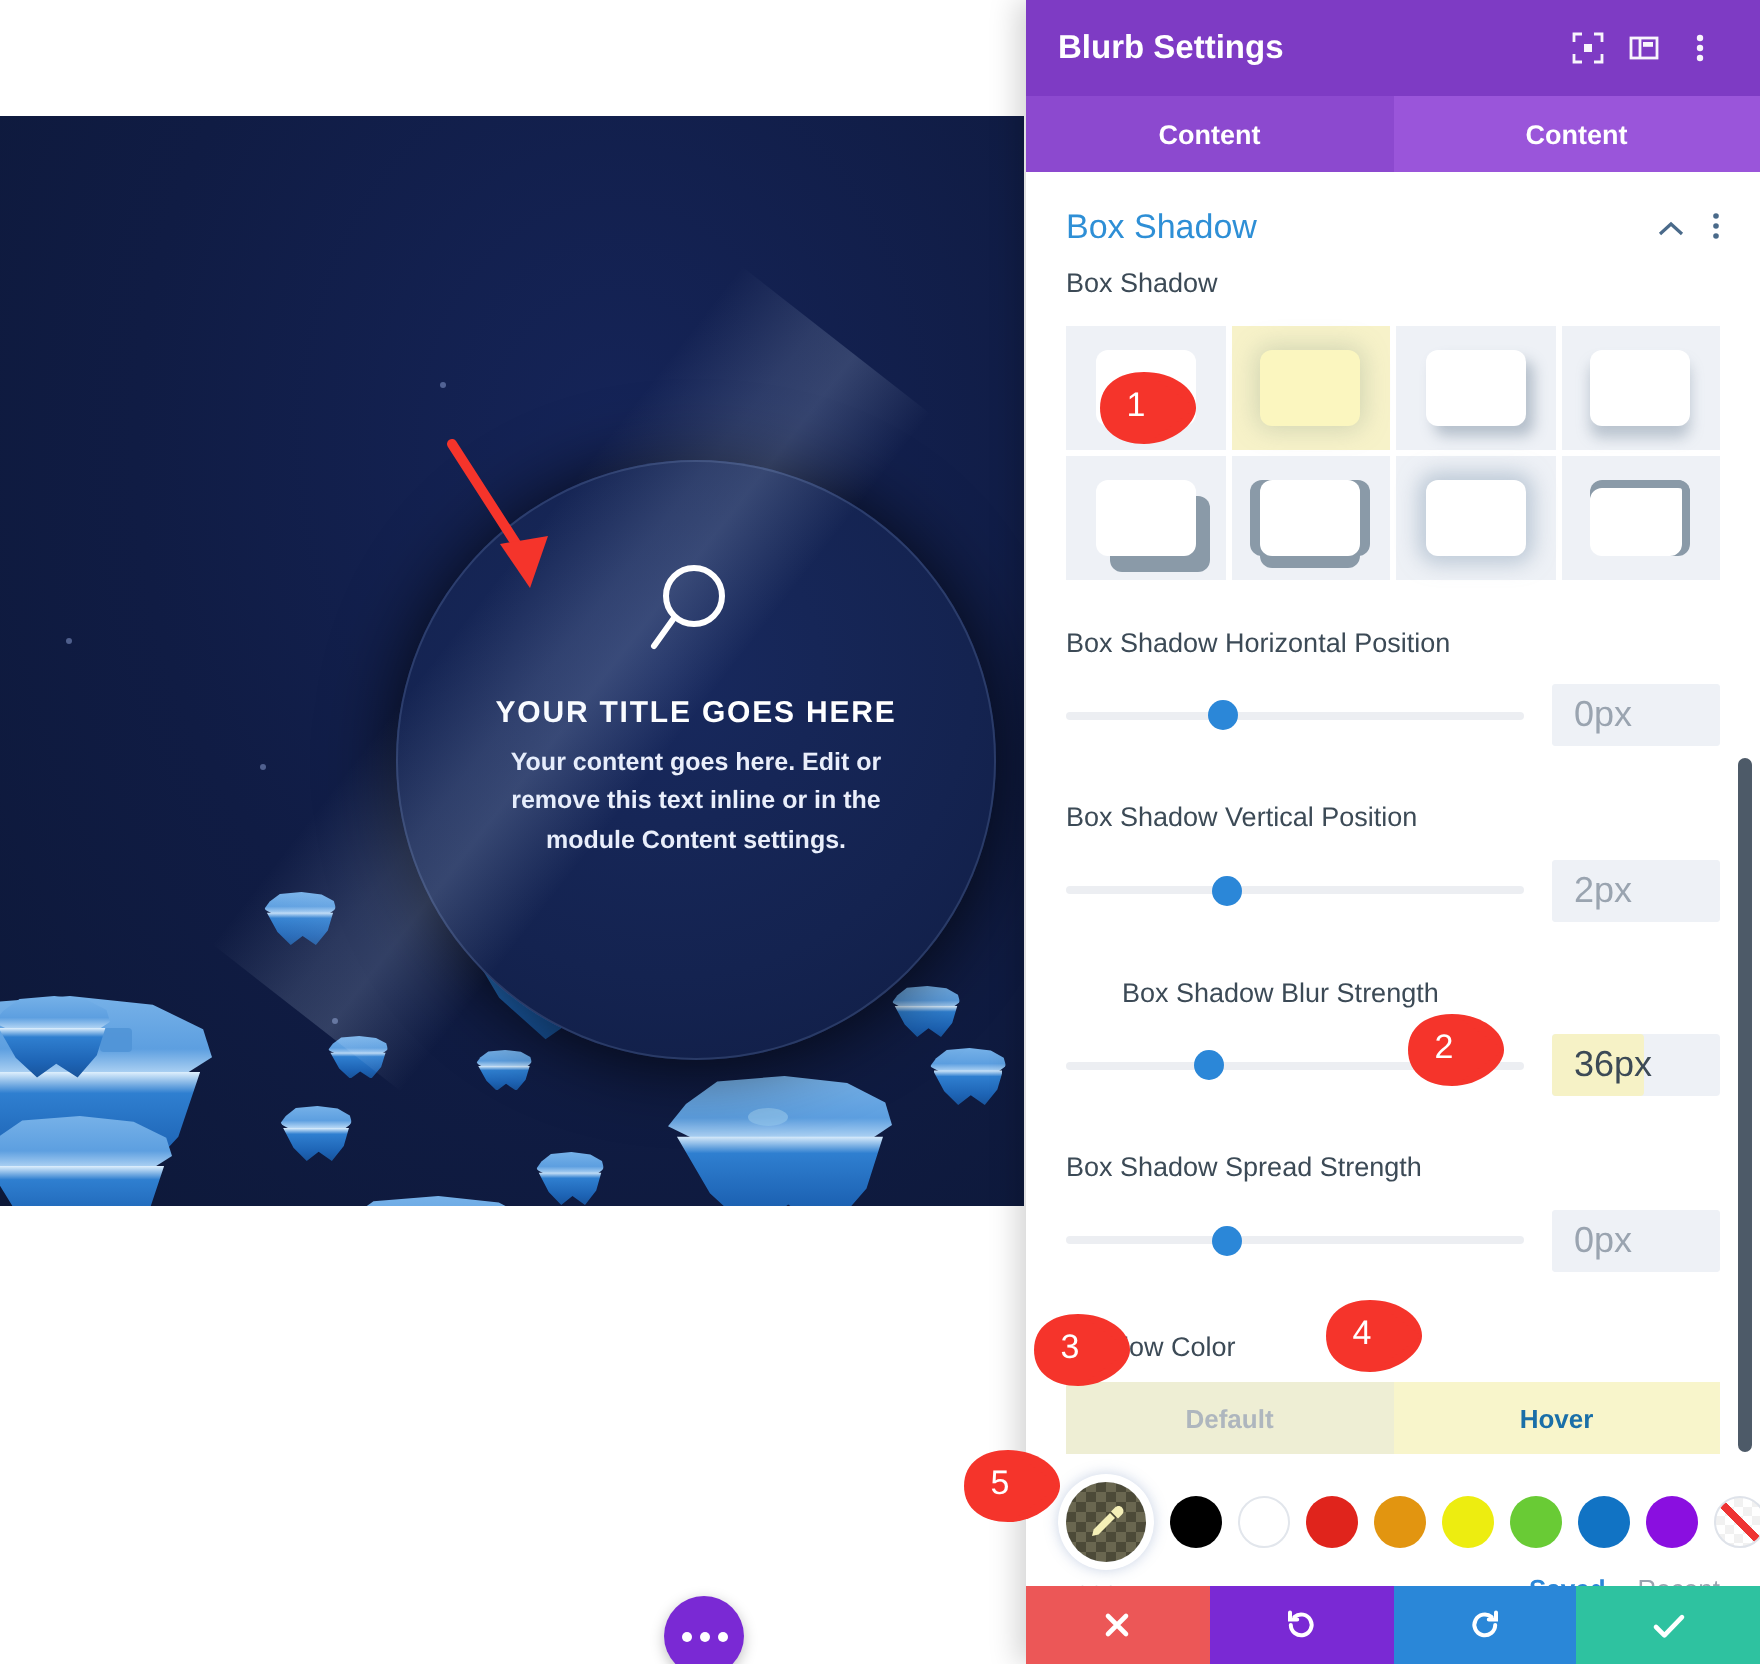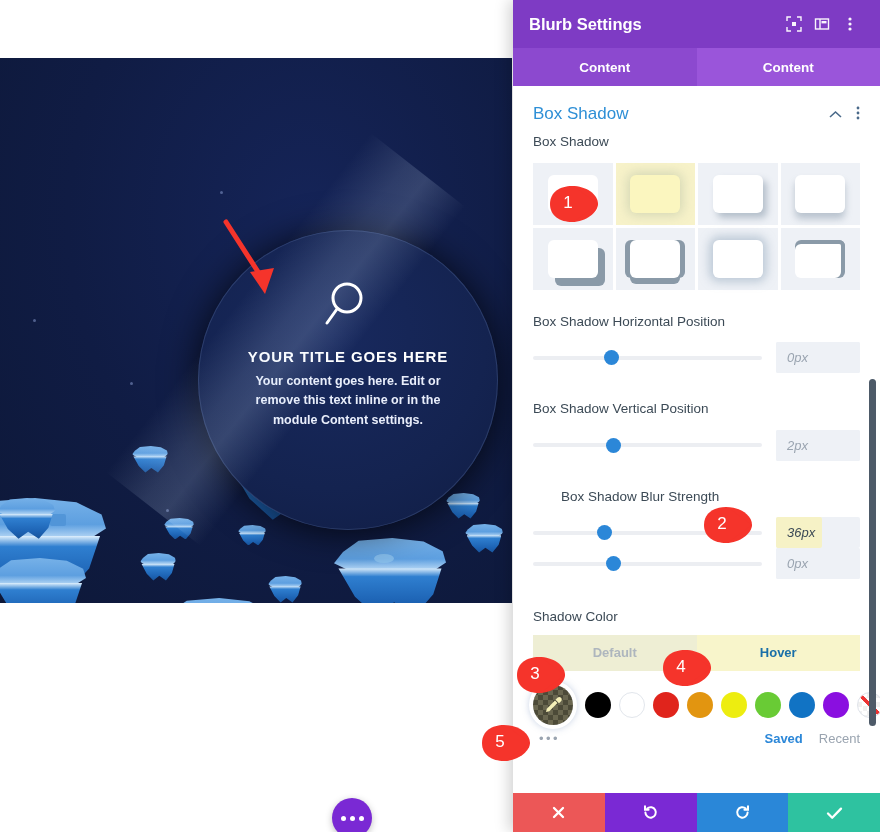--- a/index.html
+++ b/index.html
@@ -78,21 +78,21 @@
   .pbox.s3 { box-shadow:7px 8px 0 0 #8a9aa8;}
   .pbox.s4 { box-shadow:0 6px 0 0 #8a9aa8, -5px 0 0 0 #8a9aa8, 5px 0 0 0 #8a9aa8;}
   .pbox.s5 { box-shadow:0 0 10px 4px rgba(150,170,190,.55);}
   .pbox.s6 { box-shadow:inset 0 4px 0 0 #8a9aa8, inset -4px 0 0 0 #8a9aa8;}
 
   .slrow { display:flex; align-items:center; gap:14px; padding:0 20px 0 20px;}
   .slider { position:relative; flex:1; height:18px; display:flex; align-items:center;}
   .slider .track { position:absolute; left:0; right:0; height:4px; background:#eceef2; border-radius:2px;}
   .slider .knob { position:absolute; width:15px; height:15px; border-radius:50%; background:#2b87d8;}
   .valbox { width:84px; height:31px; background:#eef1f6; border-radius:2px;
-    display:flex; align-items:center; padding-left:11px; color:#9aa4b0; font-size:13px;font-style:italic;}
+    display:flex; align-items:center; padding-left:11px; color:#9aa4b0; font-size:18px;}
   .valbox.hl { background:#f6f2c6; color:#3c4a56; width:46px;}
   .valwrap { width:84px; background:#eef1f6; border-radius:2px; display:flex;}
 
   .togglebar { display:flex; height:36px; margin:8px 20px 0 20px; background:#eef1f6;}
   .togglebar .seg { flex:1; display:flex; align-items:center; justify-content:center;
     font-size:13px; font-weight:bold;}
   .togglebar .seg.def { background:#eeeed4; color:#aeb6be;}
   .togglebar .seg.hov { background:#f8f5cb; color:#1a6fa8;}
 
   .colorrow { display:flex; align-items:center; gap:8px; padding:14px 20px 0 20px;}
@@ -339,20 +339,23 @@
     <div class="slrow">
       <div class="slider">
         <div class="track"></div>
         <div class="knob" style="left:28%;"></div>
       </div>
       <div class="valwrap">
         <div class="valbox hl">36px</div>
       </div>
     </div>
 
+    <div class="field" style="margin-top:26px;">
+      <div class="lbl">Box Shadow Spread Strength</div>
+    </div>
     <div class="slrow">
       <div class="slider">
         <div class="track"></div>
         <div class="knob" style="left:32%;"></div>
       </div>
       <div class="valwrap">
         <div class="valbox" style="width:100%;">0px</div>
       </div>
     </div>
 

